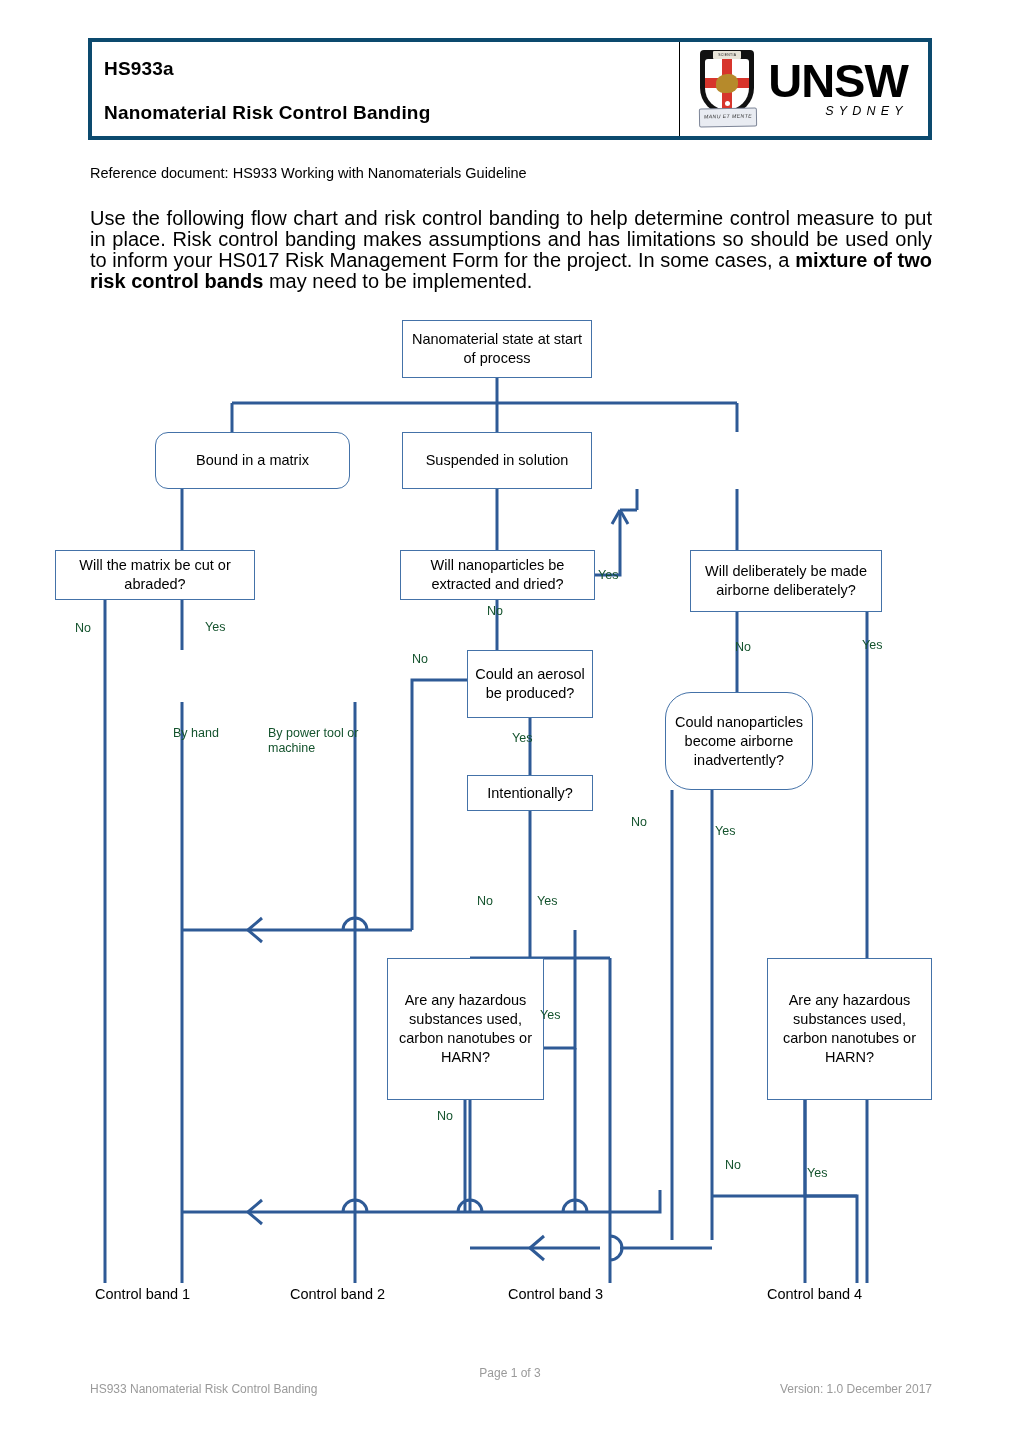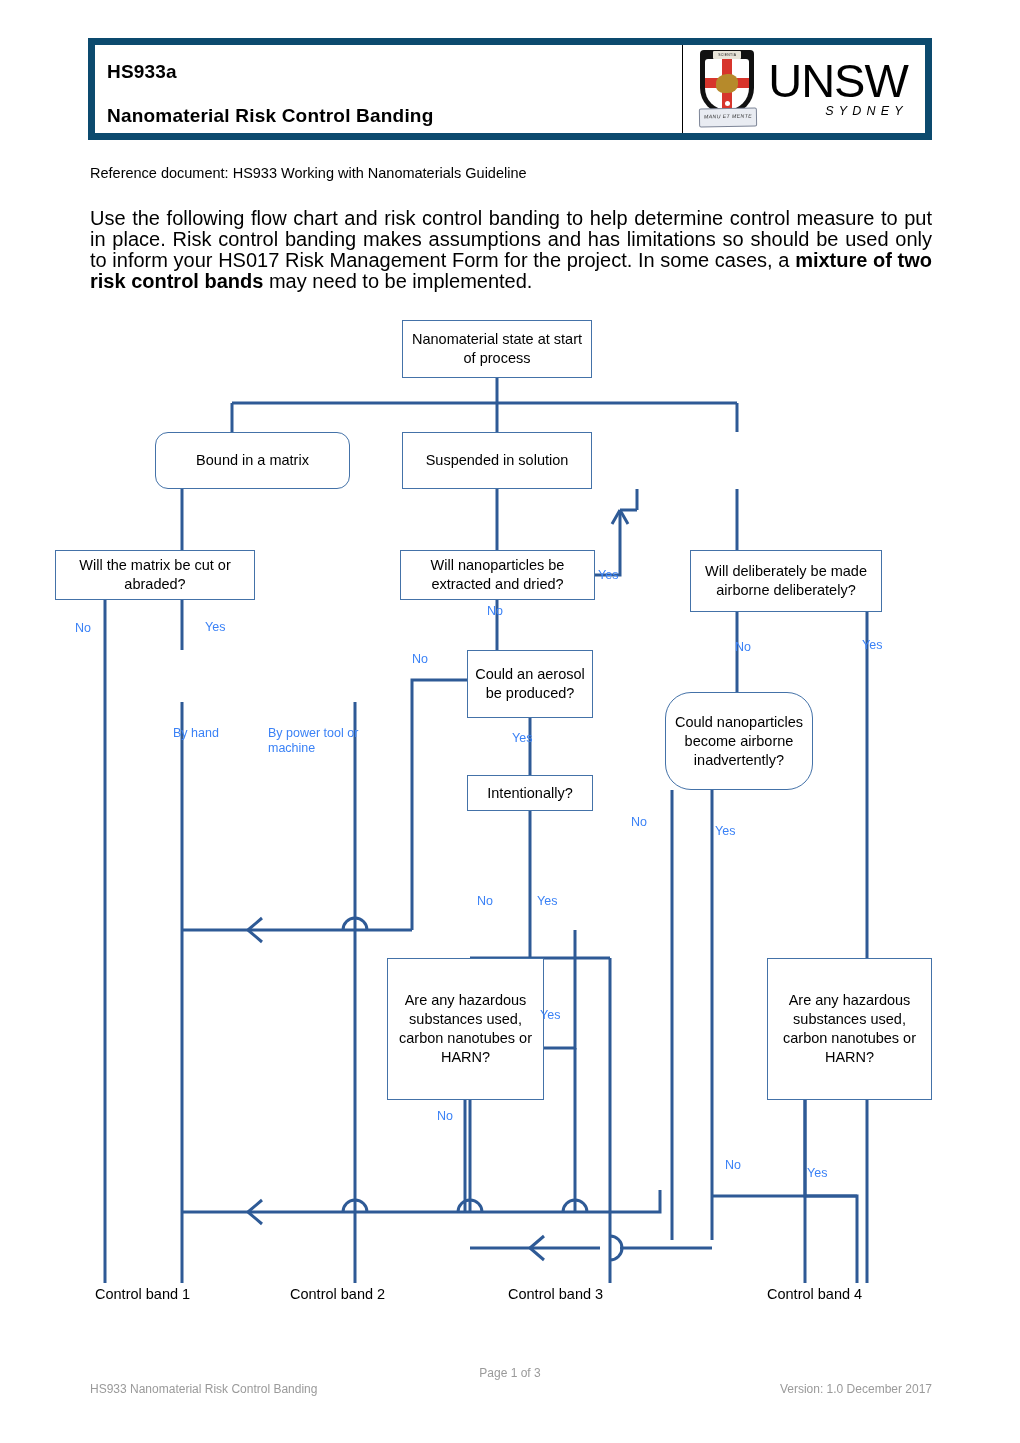--- a/index.html
+++ b/index.html
@@ -1,51 +1,51 @@
 <!DOCTYPE html>
 <html><head>
 <meta charset="utf-8">
 <style>
   html,body{margin:0;padding:0;background:#ffffff;}
   body{width:1020px;height:1443px;position:relative;font-family:"Liberation Sans",sans-serif;color:#000;}
 
   
-  .hdr{position:absolute;left:88px;top:38px;width:844px;height:102px;border:7px solid #0c4a6e;box-sizing:border-box;}
+  .hdr{position:absolute;left:88px;top:38px;width:844px;height:102px;border:4px solid #0c4a6e;box-sizing:border-box;}
   .hdr-left{position:absolute;left:0;top:0;width:588px;height:100%;box-sizing:border-box;border-right:1px solid #000;}
   .hdr-code{position:absolute;left:12px;top:16px;font-size:19px;font-weight:bold;letter-spacing:.2px;}
   .hdr-title{position:absolute;left:12px;top:60px;font-size:19px;font-weight:bold;letter-spacing:.2px;}
   .hdr-right{position:absolute;left:588px;top:0;right:0;height:100%;display:flex;align-items:center;justify-content:center;gap:14px;}
 
   .crest{width:54px;height:78px;position:relative;}
   .crest-shield{position:absolute;left:0;top:0;width:54px;height:64px;background:#111;
      border-radius:4px 4px 26px 26px;overflow:hidden;}
   .crest-inner{position:absolute;left:5px;top:9px;width:44px;height:51px;background:#fff;border-radius:3px 3px 22px 22px;overflow:hidden;}
   .cross-v{position:absolute;left:17px;top:0;width:10px;height:100%;background:#d7352c;}
   .cross-h{position:absolute;left:0;top:19px;width:100%;height:10px;background:#d7352c;}
   .lion{position:absolute;left:11px;top:15px;width:22px;height:19px;background:#b68a2b;border-radius:50% 40% 45% 35%;}
   .star{position:absolute;width:5px;height:5px;background:#fff;border-radius:50%;}
   .crest-top{position:absolute;left:13px;top:1px;width:28px;height:8px;background:#e8e4d8;border-radius:1px;}
   .crest-top span{display:block;font-size:3.4px;text-align:center;line-height:8px;color:#222;letter-spacing:.3px;}
   .scroll{position:absolute;left:-1px;top:58px;width:56px;height:17px;background:#e9ecf2;border:1px solid #7c8496;
      border-radius:2px;transform:rotate(-1deg);}
   .scroll span{display:block;font-size:5.2px;text-align:center;line-height:15px;color:#333;letter-spacing:.4px;font-style:italic;}
 
-  .unsw-word{font-size:47px;font-weight:normal;letter-spacing:-1px;line-height:.88;}
+  .unsw-word{font-size:47px;font-weight:bold;letter-spacing:-1px;line-height:.88;}
   .unsw-sub{font-size:12.5px;letter-spacing:5.2px;text-align:right;margin-top:2px;font-style:italic;}
 
   
   .ref{position:absolute;left:90px;top:165px;font-size:14.5px;}
   .para{position:absolute;left:90px;top:208px;width:842px;font-size:20px;line-height:21px;text-align:justify;}
 
   
   #chart{position:absolute;left:0;top:0;width:1020px;height:1099px;}
   .node{position:absolute;border:1.4px solid #4472a8;background:#fff;box-sizing:border-box;
         display:flex;align-items:center;justify-content:center;text-align:center;
         font-size:14.5px;line-height:19px;padding:2px 4px;z-index:3;}
-  .elab{position:absolute;font-size:12.5px;color:#3b82f6;z-index:4;white-space:nowrap;background:transparent;}
+  .elab{position:absolute;font-size:12.5px;color:#14532d;z-index:4;white-space:nowrap;background:transparent;}
   .band{position:absolute;font-size:14.5px;z-index:4;white-space:nowrap;}
 
   svg.wires{position:absolute;left:0;top:0;width:1020px;height:1443px;z-index:1;overflow:visible;}
 
   
   .ftr{position:absolute;font-size:12px;color:#9a9a9a;}
   .ftr-page{left:0;top:1366px;width:1020px;text-align:center;}
   .ftr-l{left:90px;top:1382px;}
   .ftr-r{right:88px;top:1382px;}
 </style>

